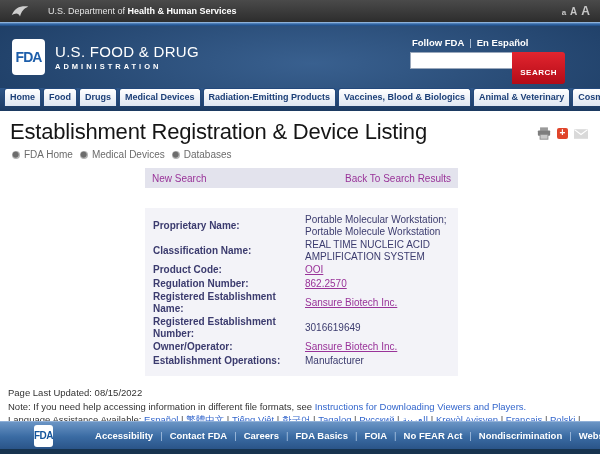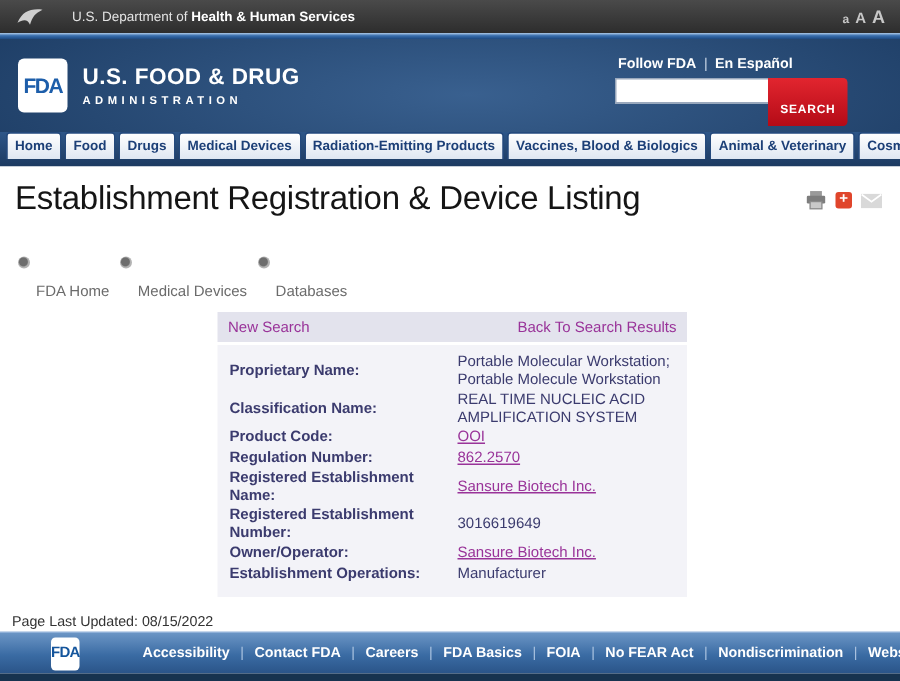--- a/index.html
+++ b/index.html
@@ -13,21 +13,21 @@
   .gov-text b { color:#fff; }
   .sizers { margin-left:auto; color:#c7c7c7; font-weight:bold; display:flex; align-items:baseline; gap:4px; }
   .sz0{font-size:8px;} .sz1{font-size:10px;} .sz2{font-size:12px;}
 
   .bluebar { height:4px; background:linear-gradient(#aecbe9,#3a6fae 45%,#1d4a82); }
 
   
   .fda-header { height:62px; background:radial-gradient(ellipse 460px 110px at 52% 60%, #39608f, #1b3a61 88%); display:flex; align-items:center; padding-left:12px; position:relative; }
   .logo-box { width:33px; height:36px; background:#fff; border-radius:4px; color:#1d5eaa; font-weight:bold; font-size:14px; display:flex; align-items:center; justify-content:center; letter-spacing:-1px; }
   .brand { margin-left:10px; color:#fff; }
-  .brand1 { font-size:15px; font-weight:bold; letter-spacing:.3px;text-align:center; }
+  .brand1 { font-size:15px; font-weight:normal; letter-spacing:.3px;text-align:center; }
   .brand2 { font-size:7.5px; letter-spacing:3px; margin-top:2px; font-weight:bold; }
   .header-right { position:absolute; right:35px; top:11px; width:155px; }
   .follow-row { color:#fff; font-size:9.5px; font-weight:bold; margin-bottom:4px; padding-left:2px; }
   .follow-row a { color:#fff; text-decoration:none; }
   .follow-sep { color:#c9d6e8; padding:0 5px; font-weight:normal; }
   .search-row { display:flex; height:17px; }
   .search-input { flex:1; border:1px solid #9aa8bc; border-right:none; height:17px; font-size:10px; padding:0 3px; background:#fff; min-width:0; }
   .search-btn { background:linear-gradient(#e2252f,#b40b17); color:#fff; border:none; font-size:8px; font-weight:bold; letter-spacing:.5px; padding:16px 8px; border-radius:0 3px 3px 0; height:17px; cursor:pointer; font-family:inherit; }
 
   
@@ -37,25 +37,25 @@
   
   .content { height:310px; background:#fff; position:relative; }
   .title-row { padding:8px 10px 0 10px; }
   .page-title { font-size:22px; font-weight:normal; color:#151515; letter-spacing:-.2px; }
   .share-icons { position:absolute; top:16px; right:12px; display:flex; gap:6px; align-items:center; }
   .share-icons > * { cursor:pointer; }
   .red-share { width:11px; height:11px; background:#e0452b; border-radius:2px; color:#fff; font-size:10px; font-weight:bold; line-height:10px; text-align:center; }
   .breadcrumb { display:flex; align-items:center; gap:7px; padding:4px 0 0 12px; font-size:10px; }
   .crumb { display:flex; align-items:center; gap:4px; }
   .crumb-dot { width:8px; height:8px; border-radius:50%; background:radial-gradient(circle at 45% 45%, #6d6d6d 0 42%, #b3b3b3 55%); display:inline-block; }
-  .crumb-link { color:#6b6b6b; text-decoration:none;margin-top:40px; }
+  .crumb-link { color:#6b6b6b; text-decoration:none; }
 
   
   .results { margin:8px 0 0 145px; width:313px; font-size:10px; }
-  .res-head { background:#e3e3ed; display:flex; justify-content:space-between; padding:5px 7px 4px 7px; margin-bottom:2px; }
+  .res-head { background:#e3e3ed; display:flex; justify-content:space-between; padding:5px 7px 4px 7px; margin-bottom:20px; }
   .res-head a { color:#993399; text-decoration:none; }
   .res-body { background:#f3f3f8; padding:5px 0 9px 0; display:table; width:100%; }
   .trow { display:table-row; }
   .tlabel { display:table-cell; width:158px; font-weight:bold; color:#3b3b6e; padding:1px 6px 1px 8px; vertical-align:middle; line-height:11.5px; }
   .tvalue { display:table-cell; color:#3b3b6e; padding:1px 4px 1px 2px; vertical-align:middle; line-height:11.5px; }
   .tvalue a { color:#993399; text-decoration:underline; }
 
   
   .notes { padding:10px 8px 0 8px; font-size:9.5px; color:#333; line-height:13.5px; }
   .notes a { color:#3366cc; text-decoration:none; }

